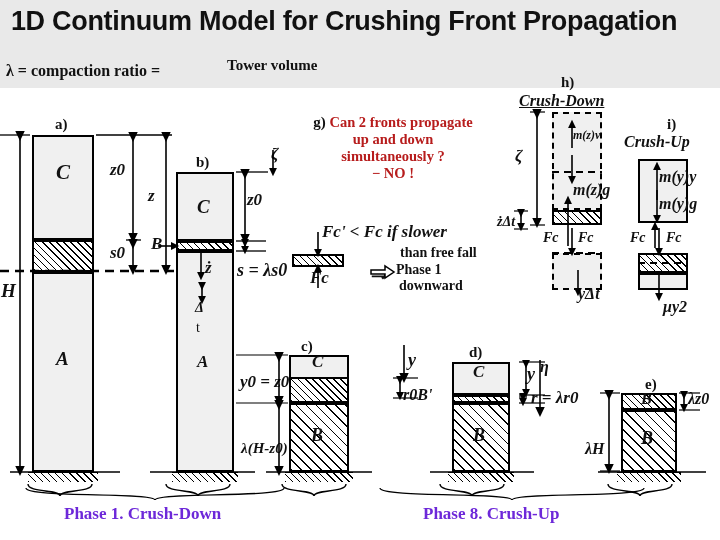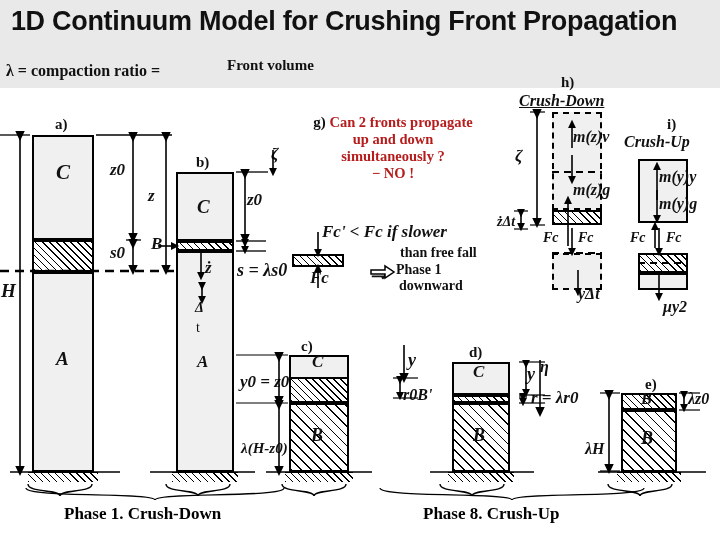--- a/index.html
+++ b/index.html
@@ -67,38 +67,38 @@
     background-image:repeating-linear-gradient(45deg,#000 0 1.1px,#fff 1.1px 5px);
     border-top:1.5px solid #000;
   }
 
   svg.ov{position:absolute;left:0;top:0;width:720px;height:540px;pointer-events:none;}
   .qtext{
     position:absolute;text-align:center;font-weight:bold;font-size:14.5px;
     line-height:17px;color:#b71c1c;
   }
   .cap{
-    position:absolute;font-weight:bold;font-size:17px;color:#000000;white-space:nowrap;
+    position:absolute;font-weight:bold;font-size:17px;color:#6d28d9;white-space:nowrap;
   }
 </style>
 </head>
 <body>
 
 <div id="root">
 
   <div class="hdr-band"></div>
 
   <div class="title">1D Continuum Model for Crushing Front Propagation</div>
 
   <div class="lambda-line">
     <span>λ = compaction ratio =</span>
   </div>
 
   <div class="frac">
-    <span class="den">Front volume</span>
+    <span class="den">Tower volume</span>
   </div>
 
   <div class="lbl panelid" style="left:55px;top:116px;">a)</div>
 
   <div class="box fill-dot" style="left:32px;top:135px;width:62px;height:105px;"></div>
   <div class="box fill-hatch" style="left:32px;top:240px;width:62px;height:32px;"></div>
   <div class="box fill-dot" style="left:32px;top:272px;width:62px;height:200px;"></div>
 
   <div class="lbl bi" style="left:56px;top:160px;font-size:21px;">C</div>
   <div class="lbl bi" style="left:56px;top:348px;font-size:19px;">A</div>
@@ -191,21 +191,21 @@
   <div class="lbl" style="left:399px;top:278px;font-size:14px;font-weight:bold;">downward</div>
 
   <div class="lbl panelid" style="left:561px;top:74px;">h)</div>
   <div class="lbl bi" style="left:519px;top:92px;font-size:16px;text-decoration:underline;">Crush-Down</div>
 
   <div class="box fill-dot" style="left:552px;top:112px;width:50px;height:98px;border-style:dashed;"></div>
   <div class="box fill-hatch" style="left:552px;top:210px;width:50px;height:15px;"></div>
   <div class="box fill-dot" style="left:552px;top:253px;width:50px;height:37px;border-style:dashed;"></div>
 
   <div class="lbl bi" style="left:515px;top:146px;font-size:17px;">ζ</div>
-  <div class="lbl bi" style="left:573px;top:128px;font-size:16px;">m(z)v</div>
+  <div class="lbl bi" style="left:573px;top:128px;font-size:12px;">m(z)v</div>
   <div class="lbl bi" style="left:573px;top:161px;font-size:16px;margin-top:20px;">m(z)g</div>
   <div class="lbl bi" style="left:543px;top:230px;font-size:14px;">Fc</div>
   <div class="lbl bi" style="left:578px;top:230px;font-size:14px;">Fc</div>
   <div class="lbl bi" style="left:497px;top:214px;font-size:14px;">żΔt</div>
   <div class="lbl bi" style="left:578px;top:285px;font-size:16px;">yΔt</div>
 
   <div class="lbl panelid" style="left:667px;top:116px;">i)</div>
   <div class="lbl bi" style="left:624px;top:133px;font-size:16px;">Crush-Up</div>
 
   <div class="box fill-dot" style="left:638px;top:159px;width:50px;height:64px;"></div>

